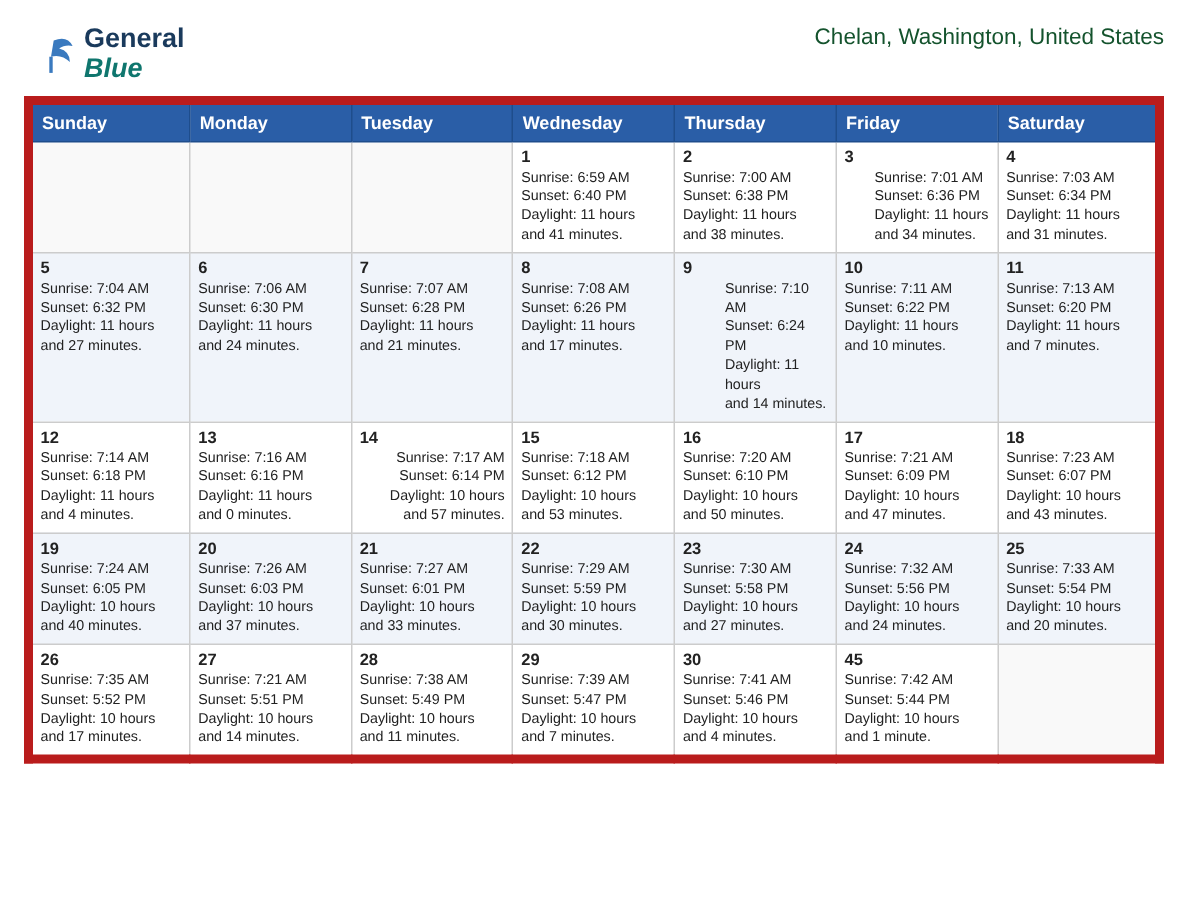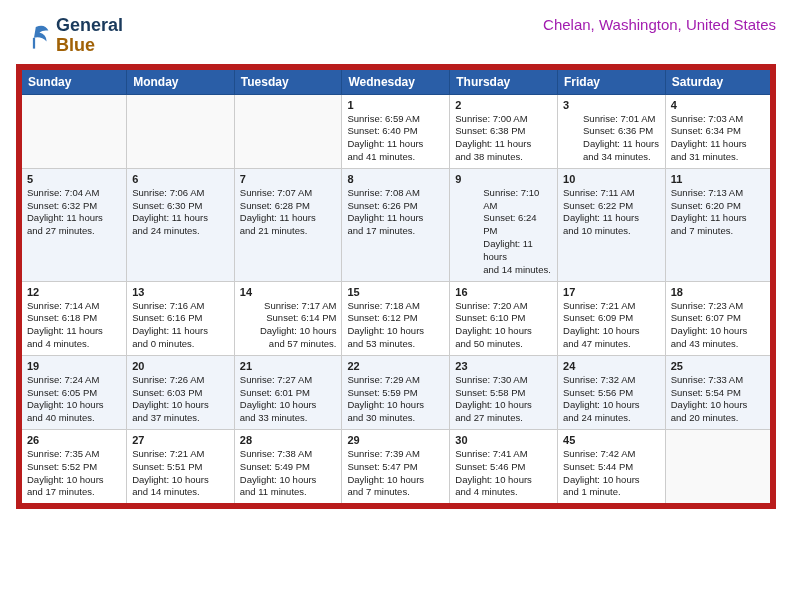--- a/index.html
+++ b/index.html
@@ -20,37 +20,37 @@
       display: flex;
       align-items: center;
       gap: 4px;
     }
     .logo-text {
       font-size: 18px;
       font-weight: bold;
       color: #1a3a5c;
       line-height: 1.1;
     }
-    .logo-blue { color: #a16207; }
+    .logo-blue { color: #0f766e; font-style: italic; }
     .logo-icon {
       width: 36px;
       height: 36px;
     }
     .title-block {
       text-align: right;
     }
     .month-title {
       font-size: 32px;
       font-weight: bold;
       color: #1a3a5c;
       line-height: 1.1;
     }
     .location {
       font-size: 15px;
-      color: #a21caf;
+      color: #14532d;
     }
     .calendar {
       width: 100%;
       border-collapse: collapse;
       border: 6px solid #b91c1c;
     }
     .calendar th {
       background-color: #2a5ea7;
       color: #fff;
       font-size: 12px;

